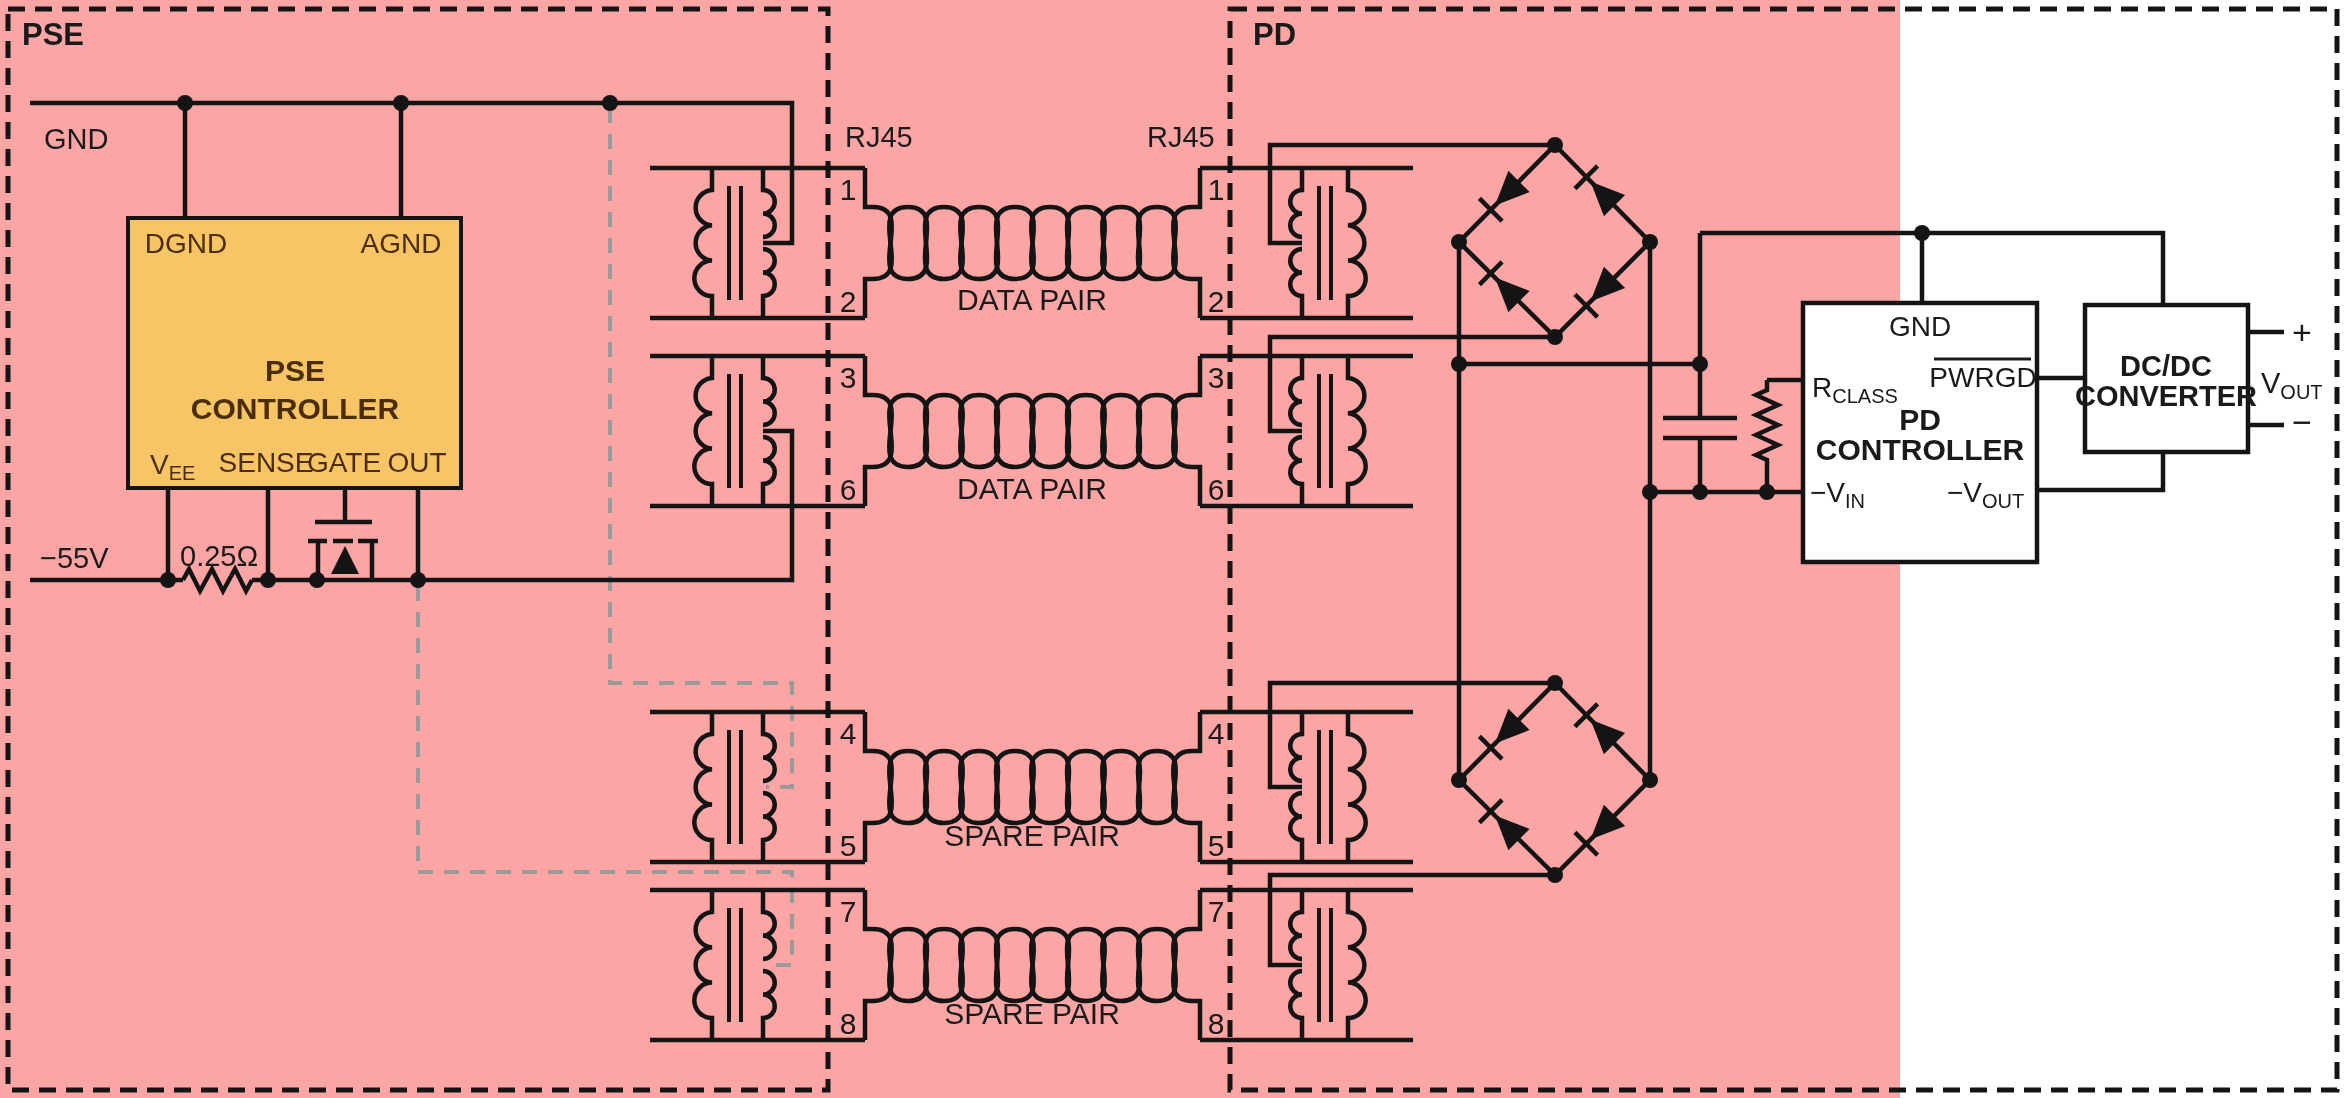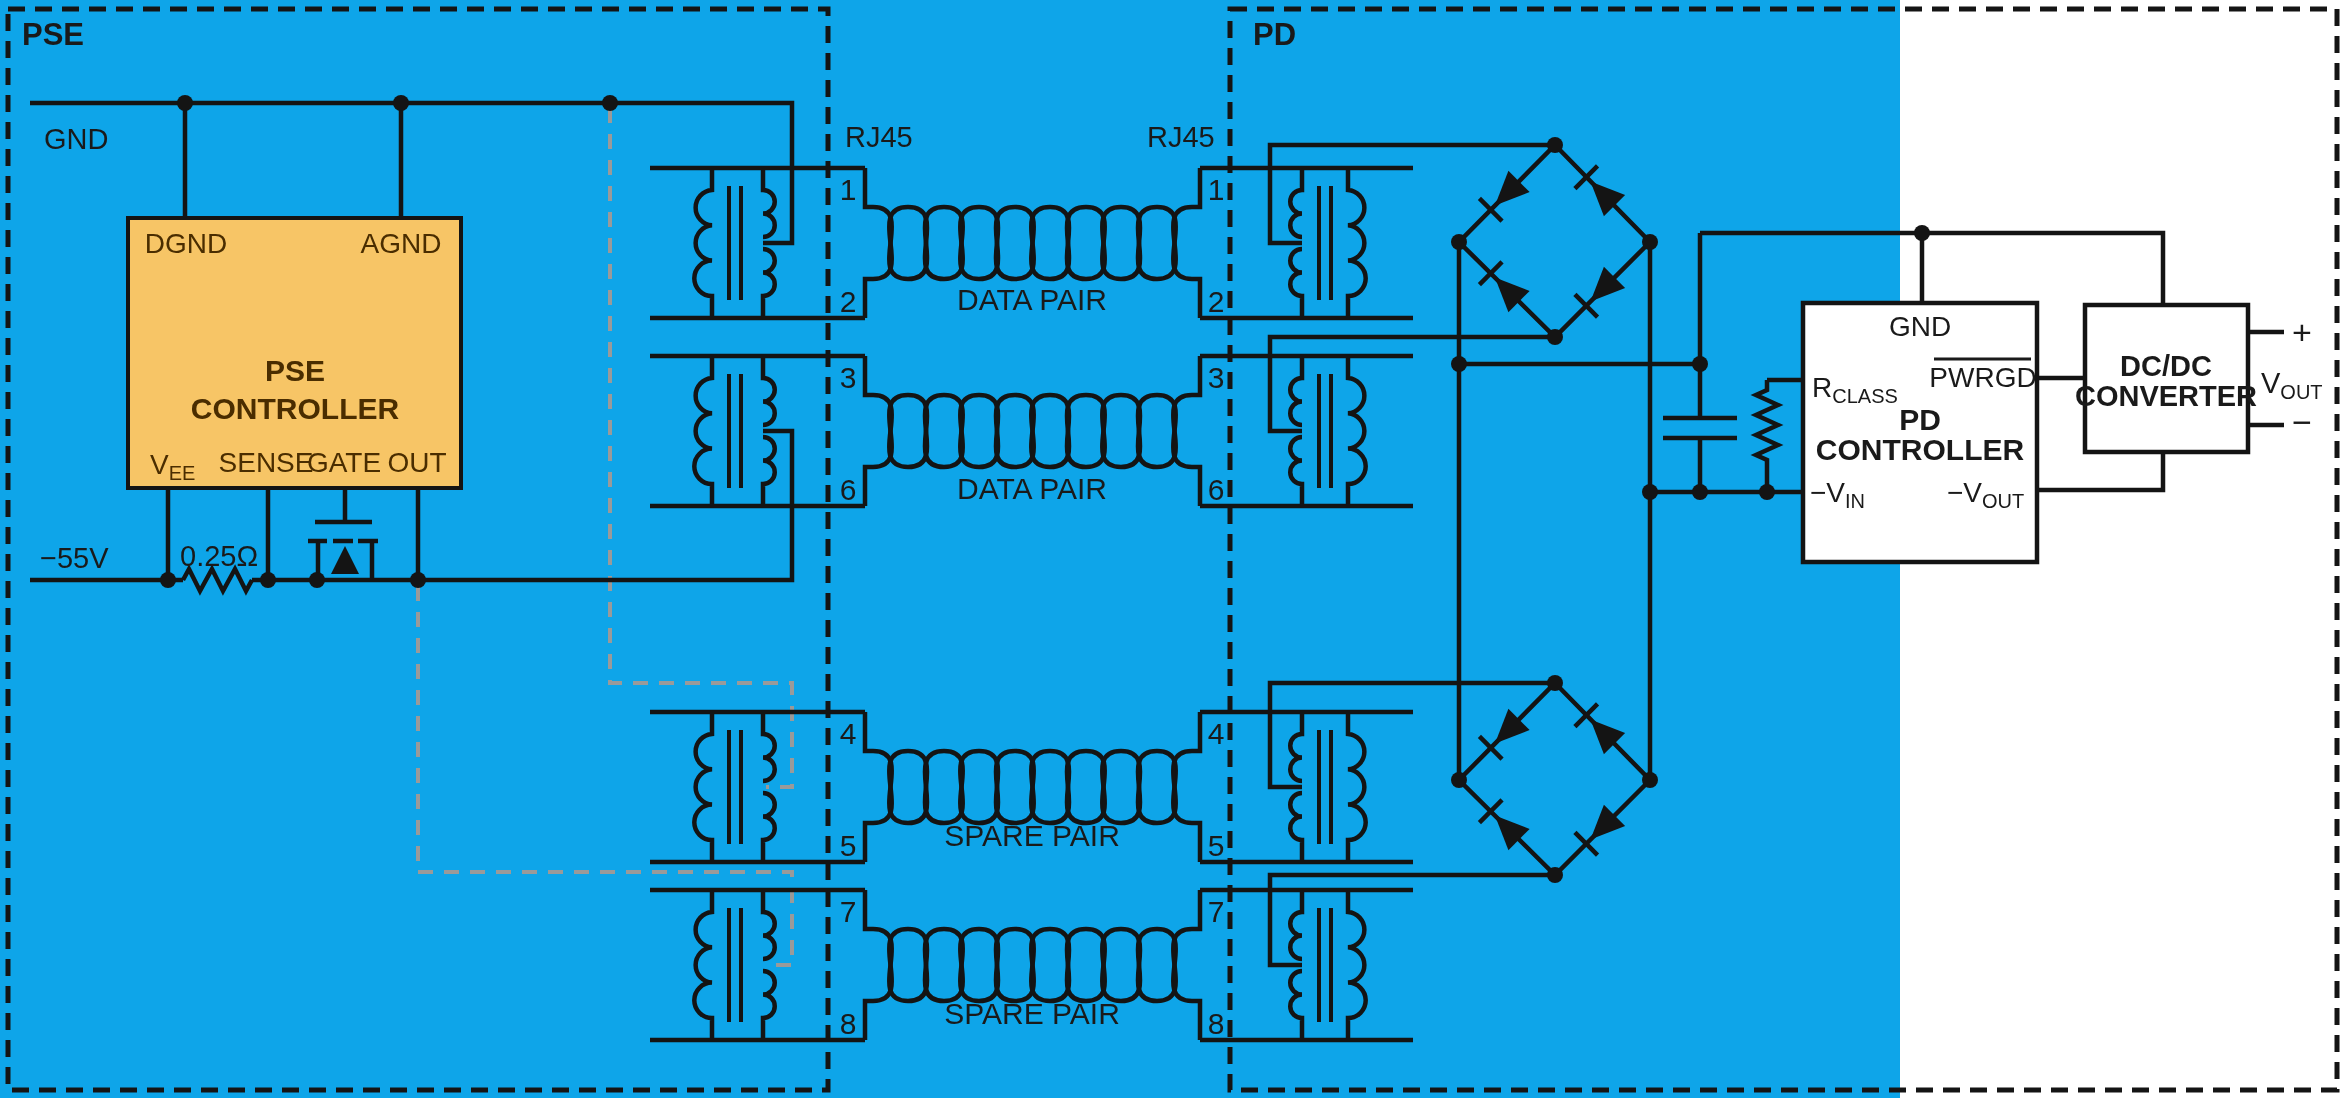--- a/index.html
+++ b/index.html
@@ -1,16 +1,16 @@
 <!DOCTYPE html>
 <html><head>
 <meta charset="utf-8">
 <style>
   html,body{margin:0;padding:0;background:#ffffff;}
-  .stage{width:1900px;height:1098px;position:relative;background:#0ea5e9;}
+  .stage{width:1900px;height:1098px;position:relative;background:#fca5a5;}
   svg{display:block;}
   .w{stroke:#141414;stroke-width:4.5;fill:none;}
   .w4{stroke:#141414;stroke-width:4;fill:none;}
   .dashB{stroke:#141414;stroke-width:5;fill:none;stroke-dasharray:17 10;}
   .dashG{stroke:#9a9a9a;stroke-width:4;fill:none;stroke-dasharray:15 11;}
   .dot{fill:#141414;stroke:none;}
   .blk{fill:#141414;stroke:none;}
   text{font-family:"Liberation Sans",sans-serif;fill:#1a1a1a;}
   .b{font-weight:bold;}
   .ctext{fill:#4a2d00;}

